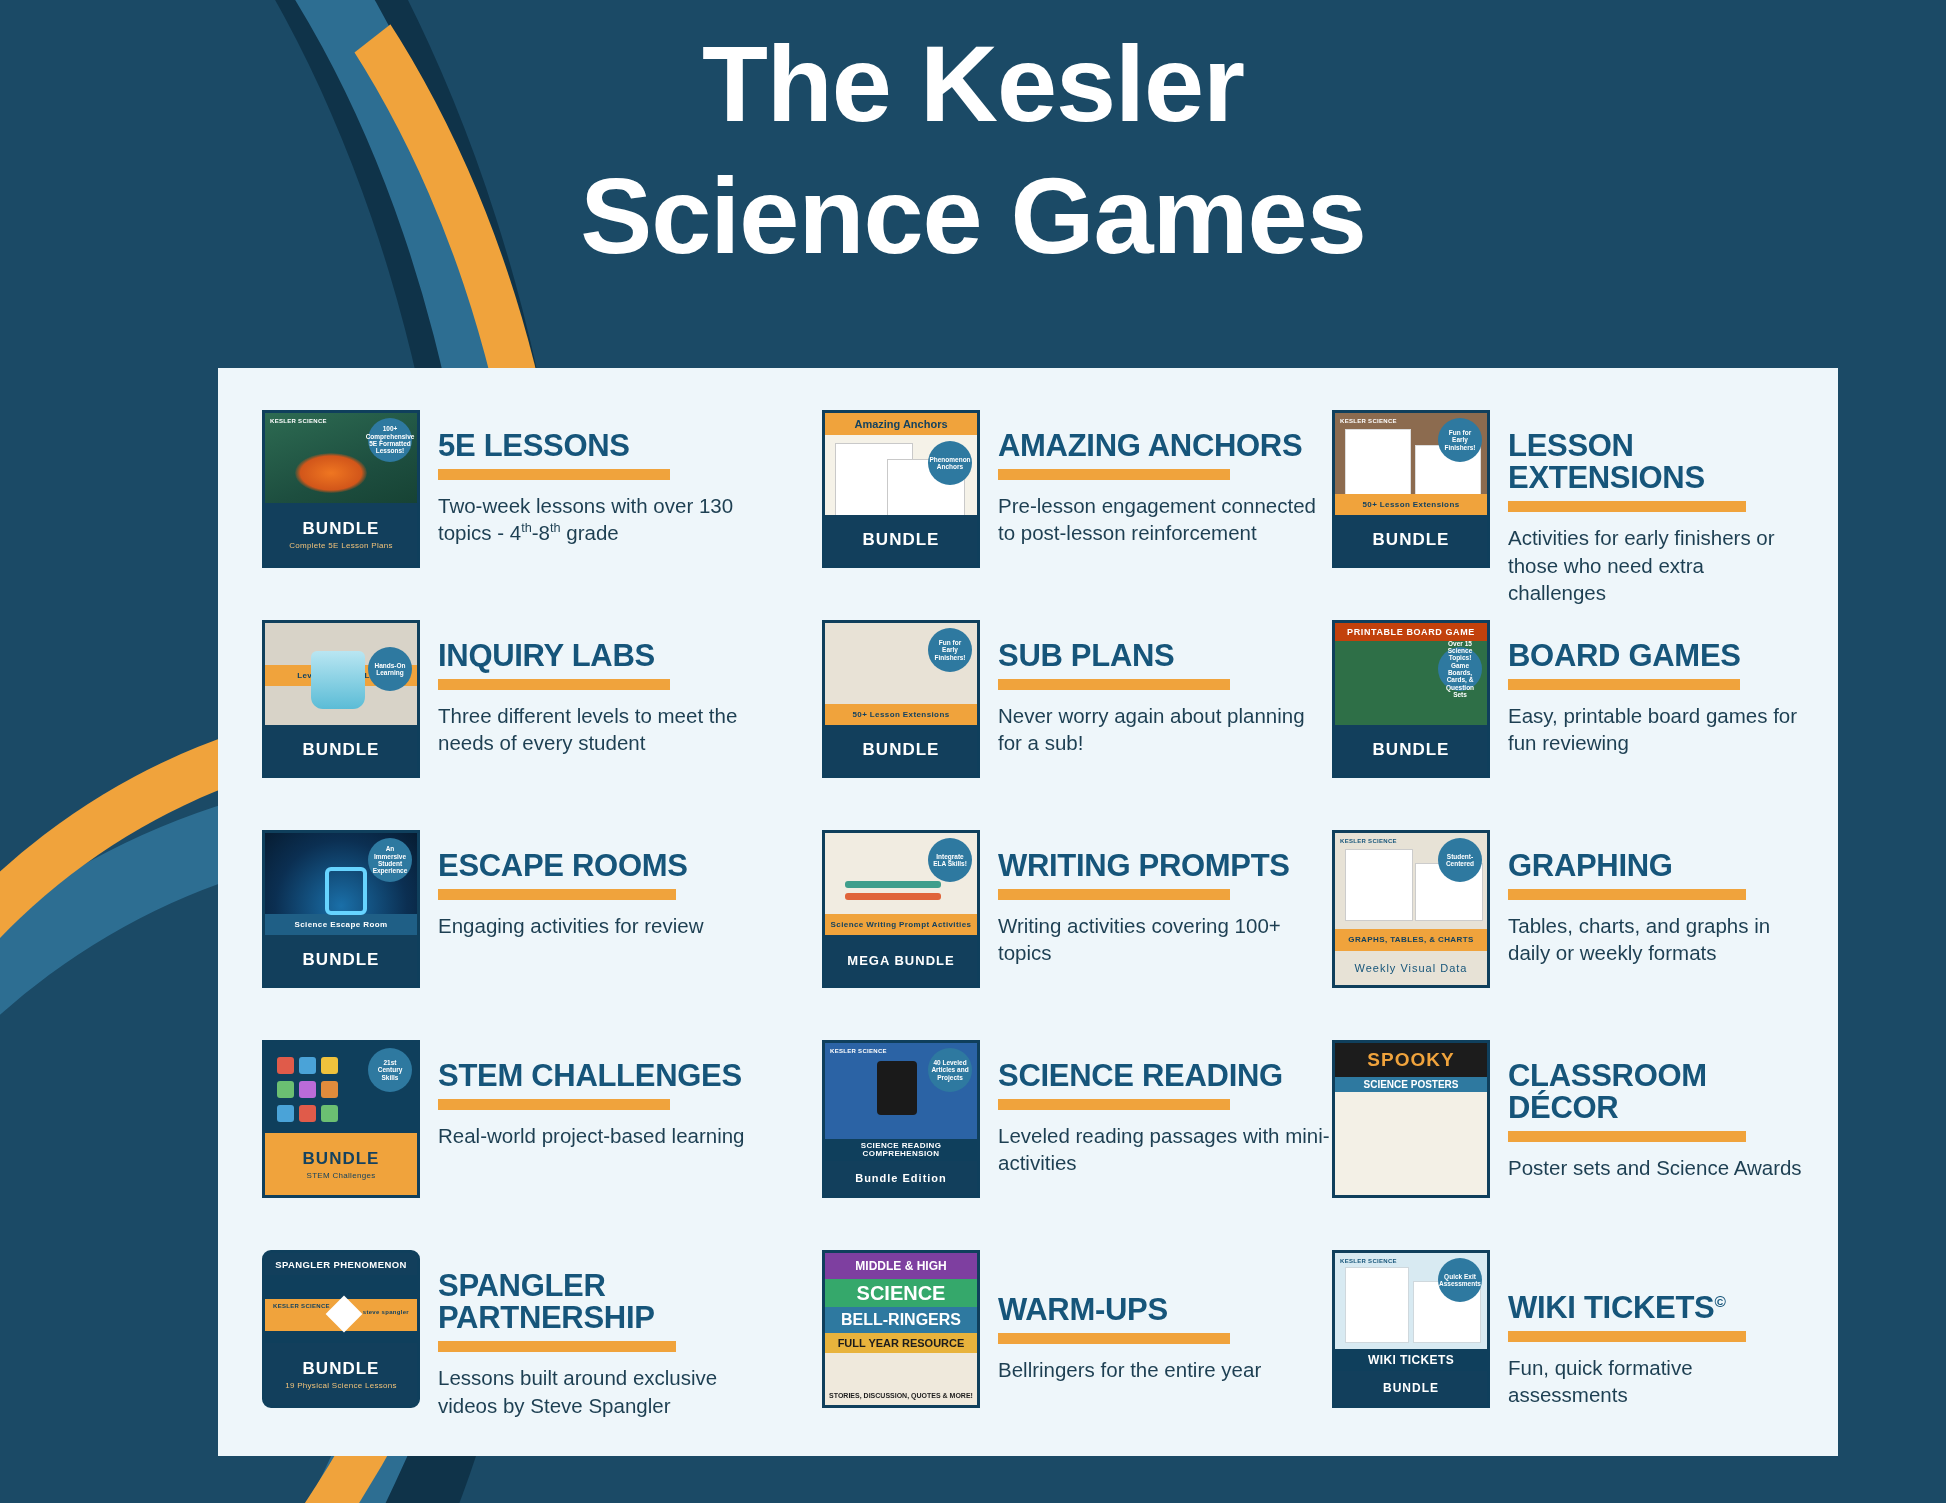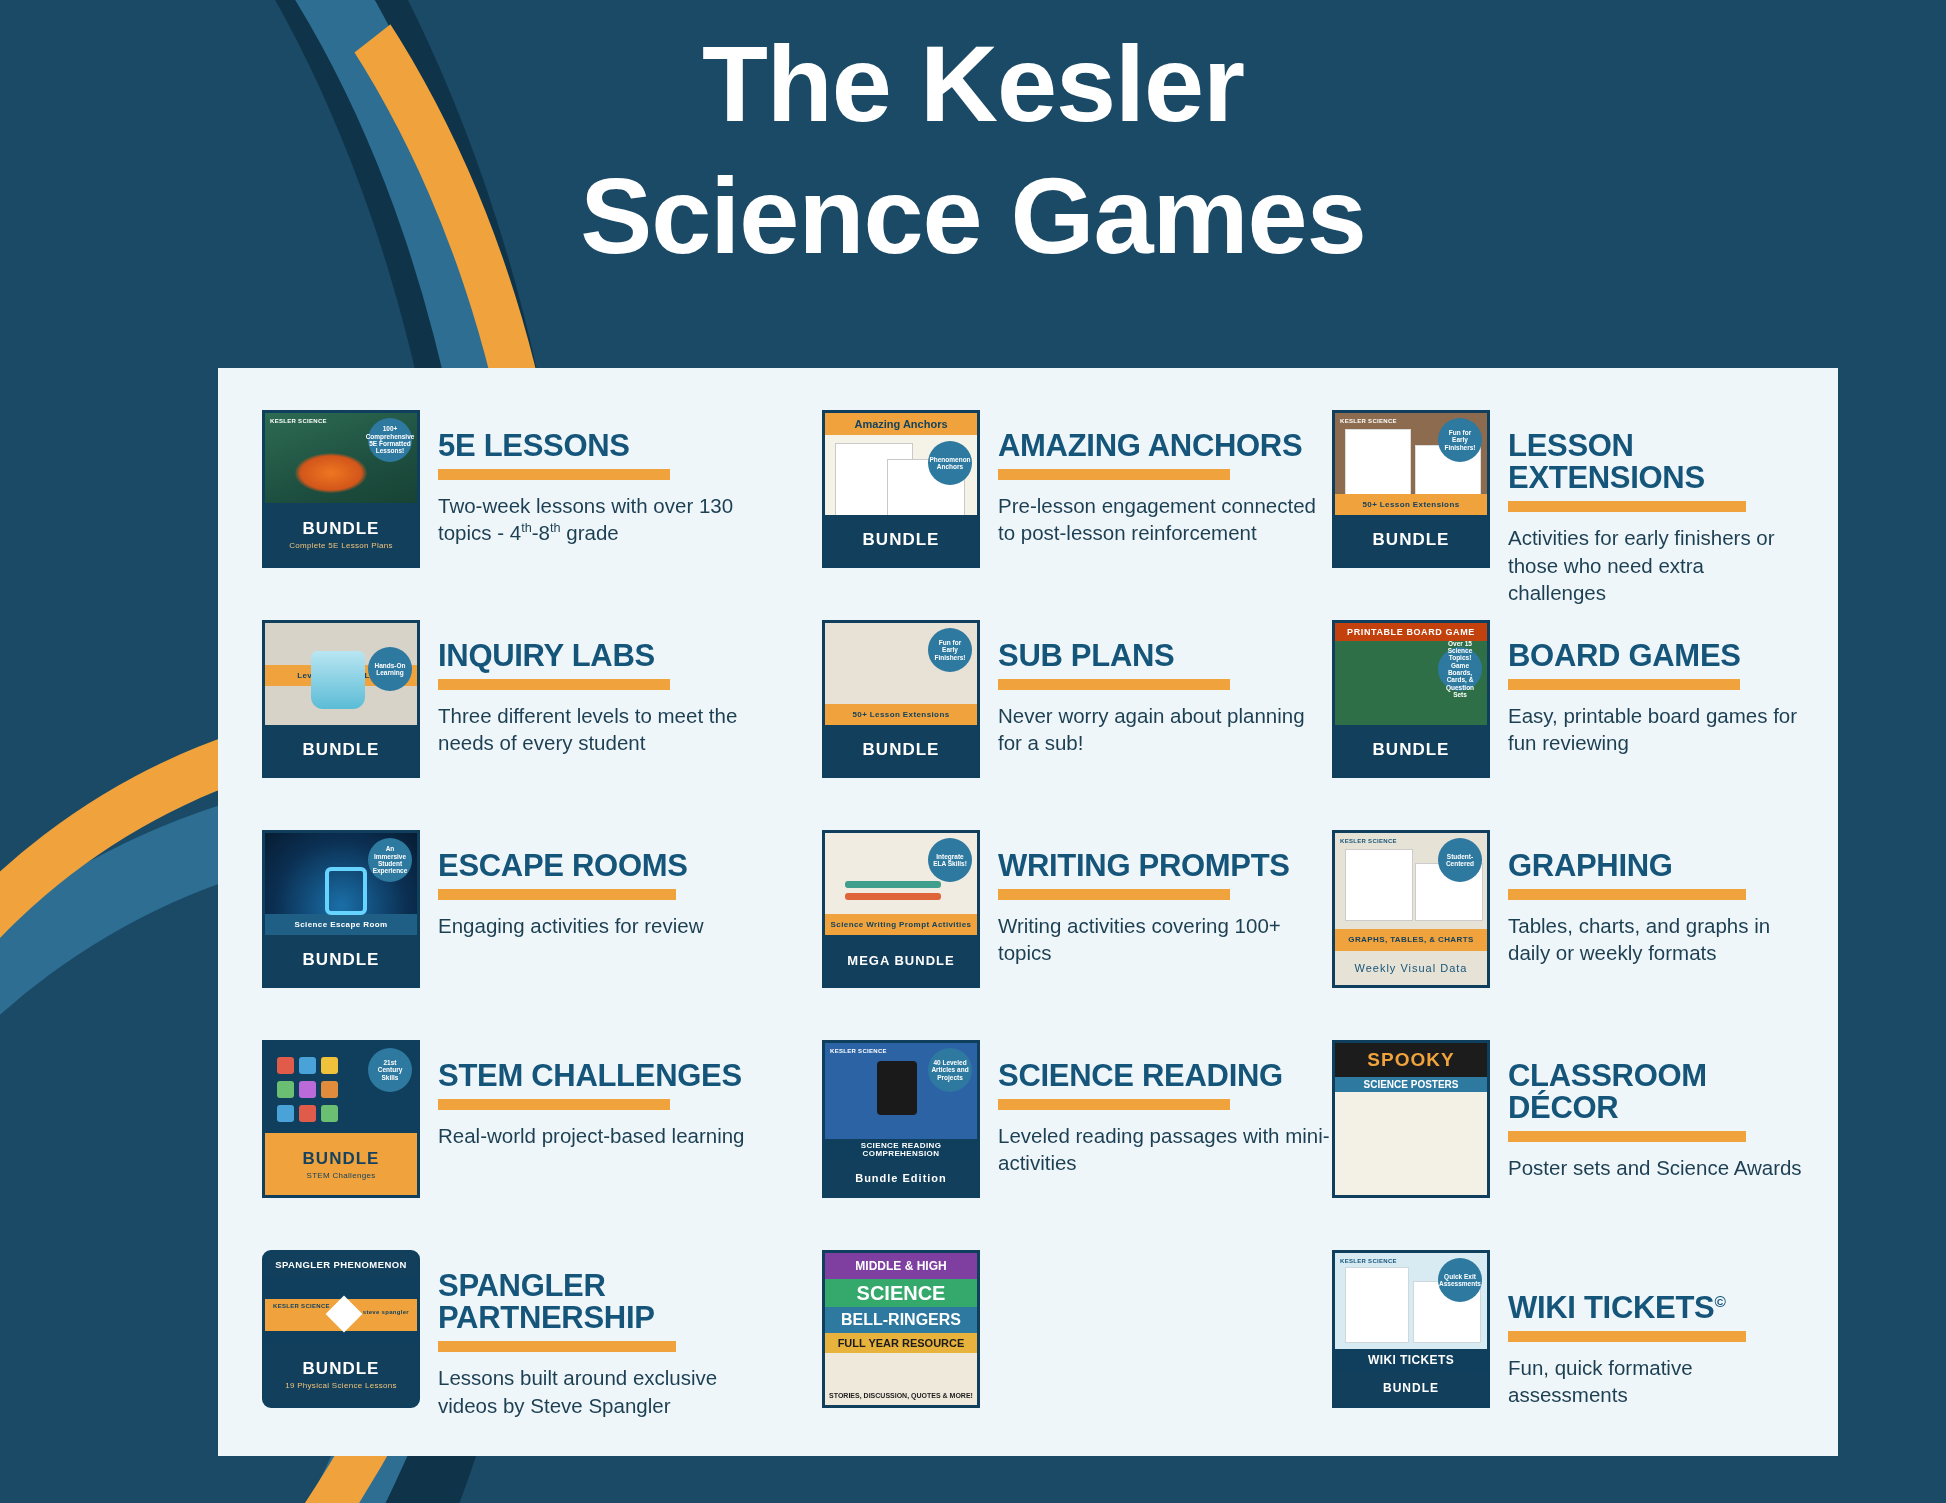--- a/index.html
+++ b/index.html
@@ -534,20 +534,25 @@
     <div class="card">
       <div class="thumb-wrap">
         <div class="thumb art-bell">
           <div class="r1">MIDDLE &amp; HIGH</div>
           <div class="r2">SCIENCE</div>
           <div class="r3">BELL-RINGERS</div>
           <div class="r4">FULL YEAR RESOURCE</div>
           <div style="position:absolute;left:0;right:0;bottom:6px;font-size:7px;text-align:center;color:#1c1c1c;font-weight:bold;">STORIES, DISCUSSION, QUOTES &amp; MORE!</div>
         </div>
       </div>
+      <div class="card-body" style="padding-top:44px;">
+        <div class="card-title">Warm-Ups</div>
+        <div class="rule"></div>
+        <div class="card-desc">Bellringers for the entire year</div>
+      </div>
     </div>
 
     <div class="card">
       <div class="thumb-wrap">
         <div class="thumb art-wiki">
           <div class="pg" style="left:10px;top:14px;width:62px;height:74px;"></div>
           <div class="pg" style="left:78px;top:28px;width:66px;height:60px;"></div>
           <div class="brandmark" style="color:#16557a;">KESLER SCIENCE</div>
           <div class="badge">Quick Exit Assessments</div>
           <div class="banner" style="bottom:34px;background:#0f3f5c;color:#fff;font-size:12px;height:22px;">WIKI TICKETS</div>

